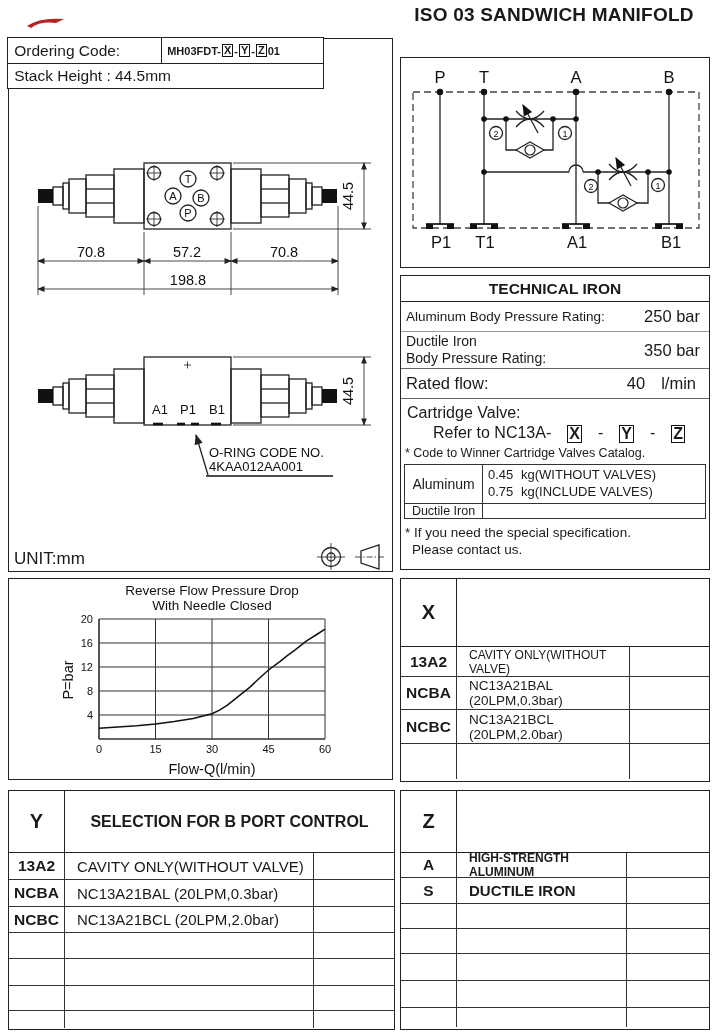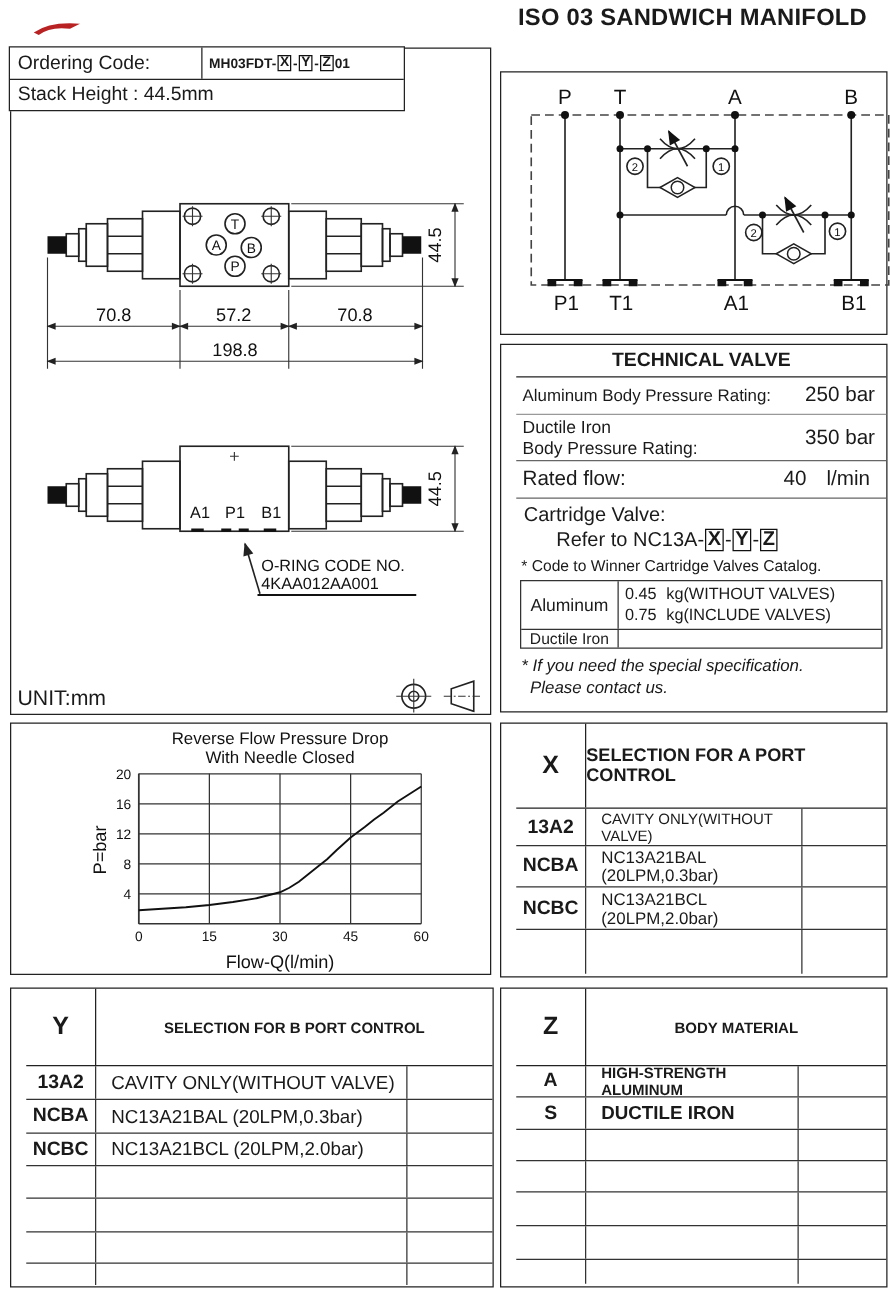--- a/index.html
+++ b/index.html
@@ -1,18 +1,18 @@
 <!DOCTYPE html>
 <html><head>
 <meta charset="utf-8">
 <style>
   html,body{margin:0;padding:0;background:#fff;}
   .page{position:relative;width:712px;height:1035px;background:#fff;overflow:hidden;
         font-family:"Liberation Sans","DejaVu Sans",sans-serif;color:#1a1a1a;}
-  .box{position:absolute;border:1.8px solid #222;box-sizing:border-box;background:#fff;padding-left:12px;}
+  .box{position:absolute;border:1.8px solid #222;box-sizing:border-box;background:#fff;}
 
   .title{position:absolute;left:398px;top:4px;width:312px;text-align:center;
          font-size:19px;font-weight:bold;letter-spacing:0.2px;}
   .logo{position:absolute;left:26px;top:16px;}
 
   .left-box{left:8px;top:38px;width:385px;height:534px;}
   .ordering{position:absolute;left:-1.8px;top:-1.8px;width:317px;border:1.8px solid #222;
             background:#fff;box-sizing:border-box;z-index:2;}
   .ord-row{display:flex;border-bottom:1.8px solid #222;height:25px;align-items:stretch;}
   .ord-label{width:147px;padding-left:6px;font-size:15.5px;border-right:1.8px solid #222;
@@ -30,38 +30,38 @@
   .tech-box{left:400px;top:275px;width:310px;height:295px;}
   .tech-header{height:25px;border-bottom:1.8px solid #222;text-align:center;font-weight:bold;
                font-size:15.5px;line-height:25px;}
   .tech-row{display:flex;align-items:center;padding:0 5px;justify-content:space-between;box-sizing:border-box;}
   .r1{height:30px;border-bottom:1px solid #999;font-size:13.5px;}
   .tv{font-size:16.5px;padding-right:4px;white-space:nowrap;}
   .r2{height:37px;border-bottom:1.5px solid #666;font-size:14px;line-height:1.25;}
   .r3{height:30px;border-bottom:1.5px solid #666;font-size:16.5px;}
   .tv3{font-size:16.5px;display:flex;gap:16px;padding-right:8px;}
   .tech-cart{padding:4px 6px 1px;font-size:16px;line-height:1.25;}
-  .cart2{padding-left:26px;display:flex;align-items:flex-start;}
+  .cart2{padding-left:26px;display:flex;align-items:flex-end;gap:15px;}
   .cart2 .boxed{font-weight:bold;}
   .tech-note1{font-size:12.5px;padding:2px 4px 4px;}
   .weights{margin:0 3px;border:1.4px solid #333;}
   .wrow{display:flex;border-bottom:1.4px solid #333;}
   .wrow.last{border-bottom:none;}
   .wmat{width:77px;border-right:1.4px solid #333;display:flex;align-items:center;
         justify-content:center;font-size:14px;}
   .wrow.last .wmat{font-size:12.5px;}
   .wvals{flex:1;padding:2px 0 2px 5px;font-size:13px;line-height:1.3;}
   .wv{display:inline-block;width:33px;}
-  .tech-note2{font-size:13.5px;padding:5px 4px;line-height:1.3;font-style:italic;}
+  .tech-note2{font-size:13.5px;padding:5px 4px;line-height:1.3;}
   .tech-note2 .ind{padding-left:7px;}
 
   .sel-h{display:flex;border-bottom:1.8px solid #222;box-sizing:border-box;}
   .sel-hcode{border-right:1.8px solid #222;display:flex;align-items:center;justify-content:center;
              font-weight:bold;font-size:20px;}
-  .sel-htitle{flex:1;display:flex;align-items:center;justify-content:center;font-weight:bold;font-size:12px;}
+  .sel-htitle{flex:1;display:flex;align-items:center;justify-content:center;font-weight:bold;font-size:16px;}
   .sel-htitle.small{font-size:14.5px;}
   .sel-r{display:flex;border-bottom:1.4px solid #333;box-sizing:border-box;}
   .sel-r:last-child{border-bottom:none;}
   .sc{border-right:1.4px solid #333;display:flex;align-items:center;justify-content:center;
       font-weight:bold;font-size:15.5px;}
   .sd{border-right:1.4px solid #333;display:flex;align-items:center;padding-left:12px;box-sizing:border-box;}
   .sd.xs{font-size:12px;}
   .sd.s{font-size:13.5px;}
   .sd.m{font-size:15px;}
   .sd.bold{font-weight:bold;}
@@ -329,21 +329,21 @@
       </g>
 
       <text class="sport" x="40" y="190">P1</text>
       <text class="sport" x="84" y="190">T1</text>
       <text class="sport" x="176" y="190">A1</text>
       <text class="sport" x="270" y="190">B1</text>
     </svg>
   </div>
 
   <div class="box tech-box">
-    <div class="tech-header">TECHNICAL VALVE</div>
+    <div class="tech-header">TECHNICAL IRON</div>
     <div class="tech-row r1">
       <span>Aluminum Body Pressure Rating:</span>
       <span class="tv">250 bar</span>
     </div>
     <div class="tech-row r2">
       <span><span>Ductile Iron</span><br><span>Body Pressure Rating:</span></span>
       <span class="tv">350 bar</span>
     </div>
     <div class="tech-row r3">
       <span>Rated flow:</span>
@@ -416,21 +416,20 @@
           <text x="84" y="44" class="tick" style="text-anchor:end">20</text>
         </g>
       <polyline id="chart-line" fill="none" stroke="#111" stroke-width="1.5" points="90.0,149.2 108.8,148.0 127.7,146.8 146.5,145.0 165.3,142.6 184.2,139.6 203.0,134.8 210.5,131.2 218.1,126.4 225.6,120.4 233.1,114.4 240.7,108.4 248.2,101.2 259.5,91.0 270.8,82.6 278.3,76.6 285.9,71.2 297.2,62.2 308.5,55.0 316.0,50.2"></polyline>
       <text class="cxl" x="203" y="195">Flow-Q(l/min)</text>
     </svg>
   </div>
 
   <div class="box" style="left:400px;top:578px;width:310px;height:204px;">
     <div class="sel-h" style="height:68px;">
       <div class="sel-hcode" style="width:55px;">X</div>
-      <div class="sel-htitle small">SELECTION FOR A PORT CONTROL</div>
     </div>
     <div class="sel-r" style="height:30px;">
       <div class="sc" style="width:55px;">13A2</div>
       <div class="sd xs" style="width:173px;">CAVITY ONLY(WITHOUT VALVE)</div>
       <div class="se"></div>
     </div>
     <div class="sel-r" style="height:33px;">
       <div class="sc" style="width:55px;">NCBA</div>
       <div class="sd s" style="width:173px;">NC13A21BAL (20LPM,0.3bar)</div>
       <div class="se"></div>
@@ -485,21 +484,20 @@
     <div class="sel-r" style="height:17px;">
         <div class="sc" style="width:55px;"></div>
         <div class="sd" style="width:249px;"></div>
         <div class="se"></div>
       </div>
   </div>
 
   <div class="box" style="left:400px;top:790px;width:310px;height:240px;">
     <div class="sel-h" style="height:62px;">
       <div class="sel-hcode" style="width:55px;">Z</div>
-      <div class="sel-htitle">BODY MATERIAL</div>
     </div>
     <div class="sel-r" style="height:25px;">
       <div class="sc" style="width:55px;">A</div>
       <div class="sd xs bold" style="width:170px;">HIGH-STRENGTH ALUMINUM</div>
       <div class="se"></div>
     </div>
     <div class="sel-r" style="height:26px;">
       <div class="sc" style="width:55px;">S</div>
       <div class="sd m bold" style="width:170px;">DUCTILE IRON</div>
       <div class="se"></div>

